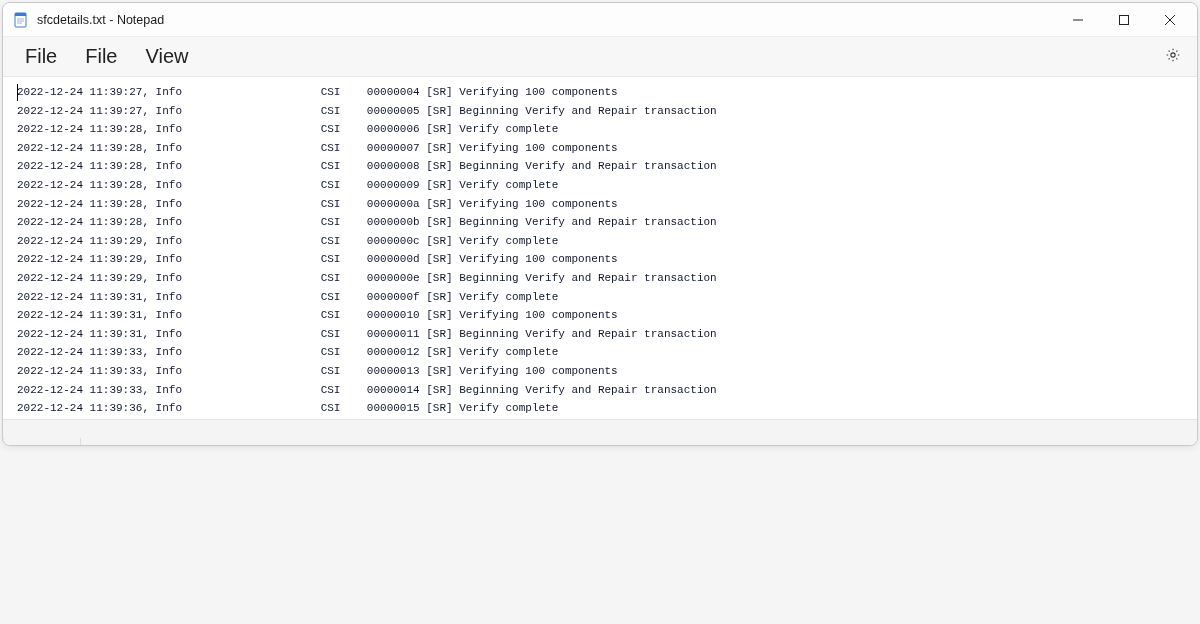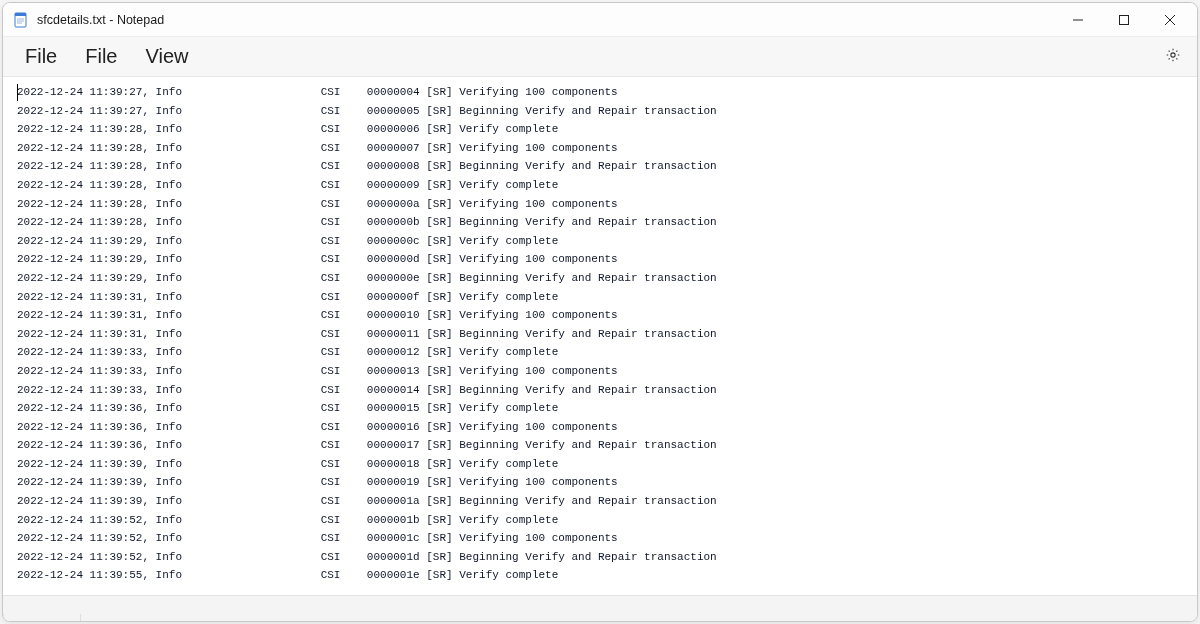--- a/index.html
+++ b/index.html
@@ -5,21 +5,21 @@
   * { box-sizing: border-box; margin: 0; padding: 0; }
   html, body {
     width: 1200px;
     height: 624px;
     font-family: "Segoe UI", Arial, sans-serif;
     background: #f5f5f5;
     overflow: hidden;
   }
   .window {
     width: 1196px;
-    height: 620px;
+    height: 444px;
     margin: 2px;
     background: #ffffff;
     border: 1px solid #c8c8c8;
     border-radius: 8px;
     display: flex;
     flex-direction: column;
     overflow: hidden;
     box-shadow: 0 2px 6px rgba(0,0,0,0.08);
   }
   .titlebar {

